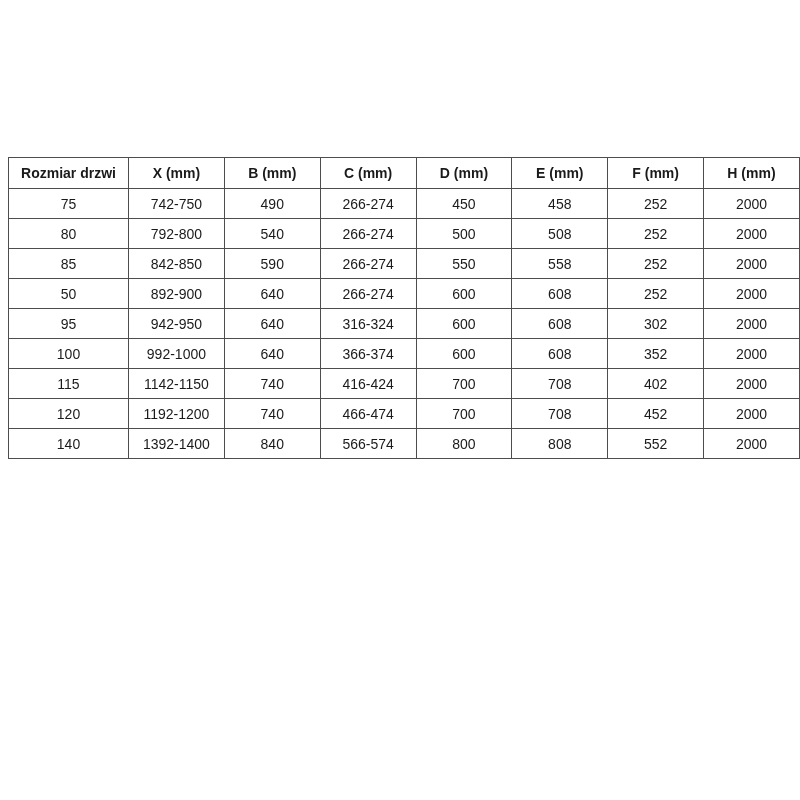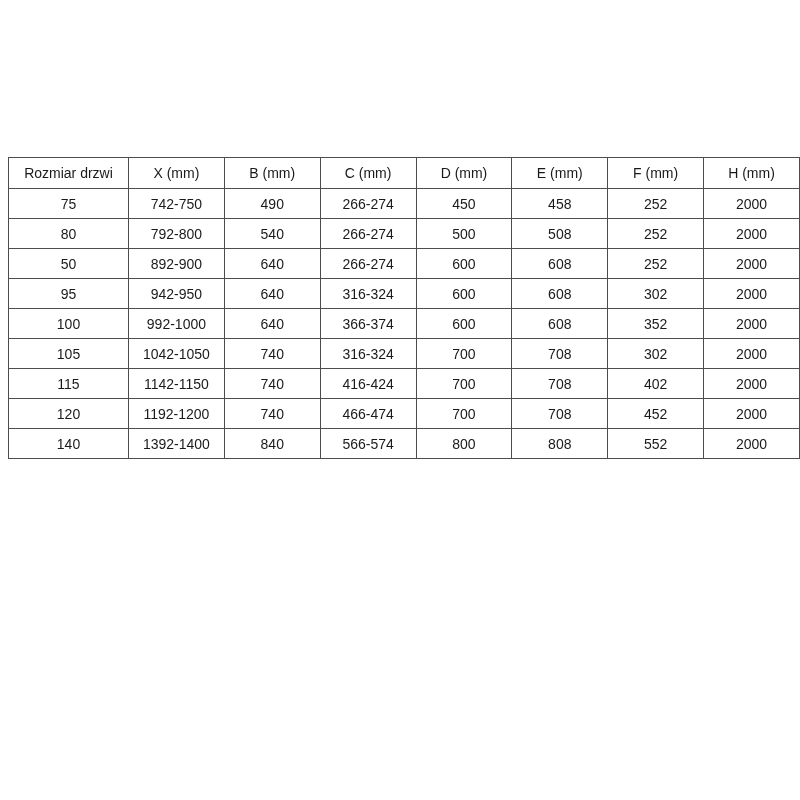--- a/index.html
+++ b/index.html
@@ -31,21 +31,21 @@
     height: 29px;
     padding: 0 2px;
     text-align: center;
     vertical-align: middle;
     font-size: 14px;
     color: #1a1a1a;
     white-space: nowrap;
     overflow: hidden;
   }
   table.size-table th {
-    font-weight: normal;
+    font-weight: bold;
     height: 30px;
   }
   col.c-first { width: 120px; }
   col.c-rest  { width: 95.857px; }
 </style>
 </head>
 <body>
 
 <div class="page">
   <table class="size-table">
@@ -86,20 +86,30 @@
           <td>80</td>
           <td>792-800</td>
           <td>540</td>
           <td>266-274</td>
           <td>500</td>
           <td>508</td>
           <td>252</td>
           <td>2000</td>
         </tr>
         <tr>
+          <td>85</td>
+          <td>842-850</td>
+          <td>590</td>
+          <td>266-274</td>
+          <td>550</td>
+          <td>558</td>
+          <td>252</td>
+          <td>2000</td>
+        </tr>
+        <tr>
           <td>50</td>
           <td>892-900</td>
           <td>640</td>
           <td>266-274</td>
           <td>600</td>
           <td>608</td>
           <td>252</td>
           <td>2000</td>
         </tr>
         <tr>
@@ -113,30 +123,20 @@
           <td>2000</td>
         </tr>
         <tr>
           <td>100</td>
           <td>992-1000</td>
           <td>640</td>
           <td>366-374</td>
           <td>600</td>
           <td>608</td>
           <td>352</td>
-          <td>2000</td>
-        </tr>
-        <tr>
-          <td>105</td>
-          <td>1042-1050</td>
-          <td>740</td>
-          <td>316-324</td>
-          <td>700</td>
-          <td>708</td>
-          <td>302</td>
           <td>2000</td>
         </tr>
         <tr>
           <td>115</td>
           <td>1142-1150</td>
           <td>740</td>
           <td>416-424</td>
           <td>700</td>
           <td>708</td>
           <td>402</td>

